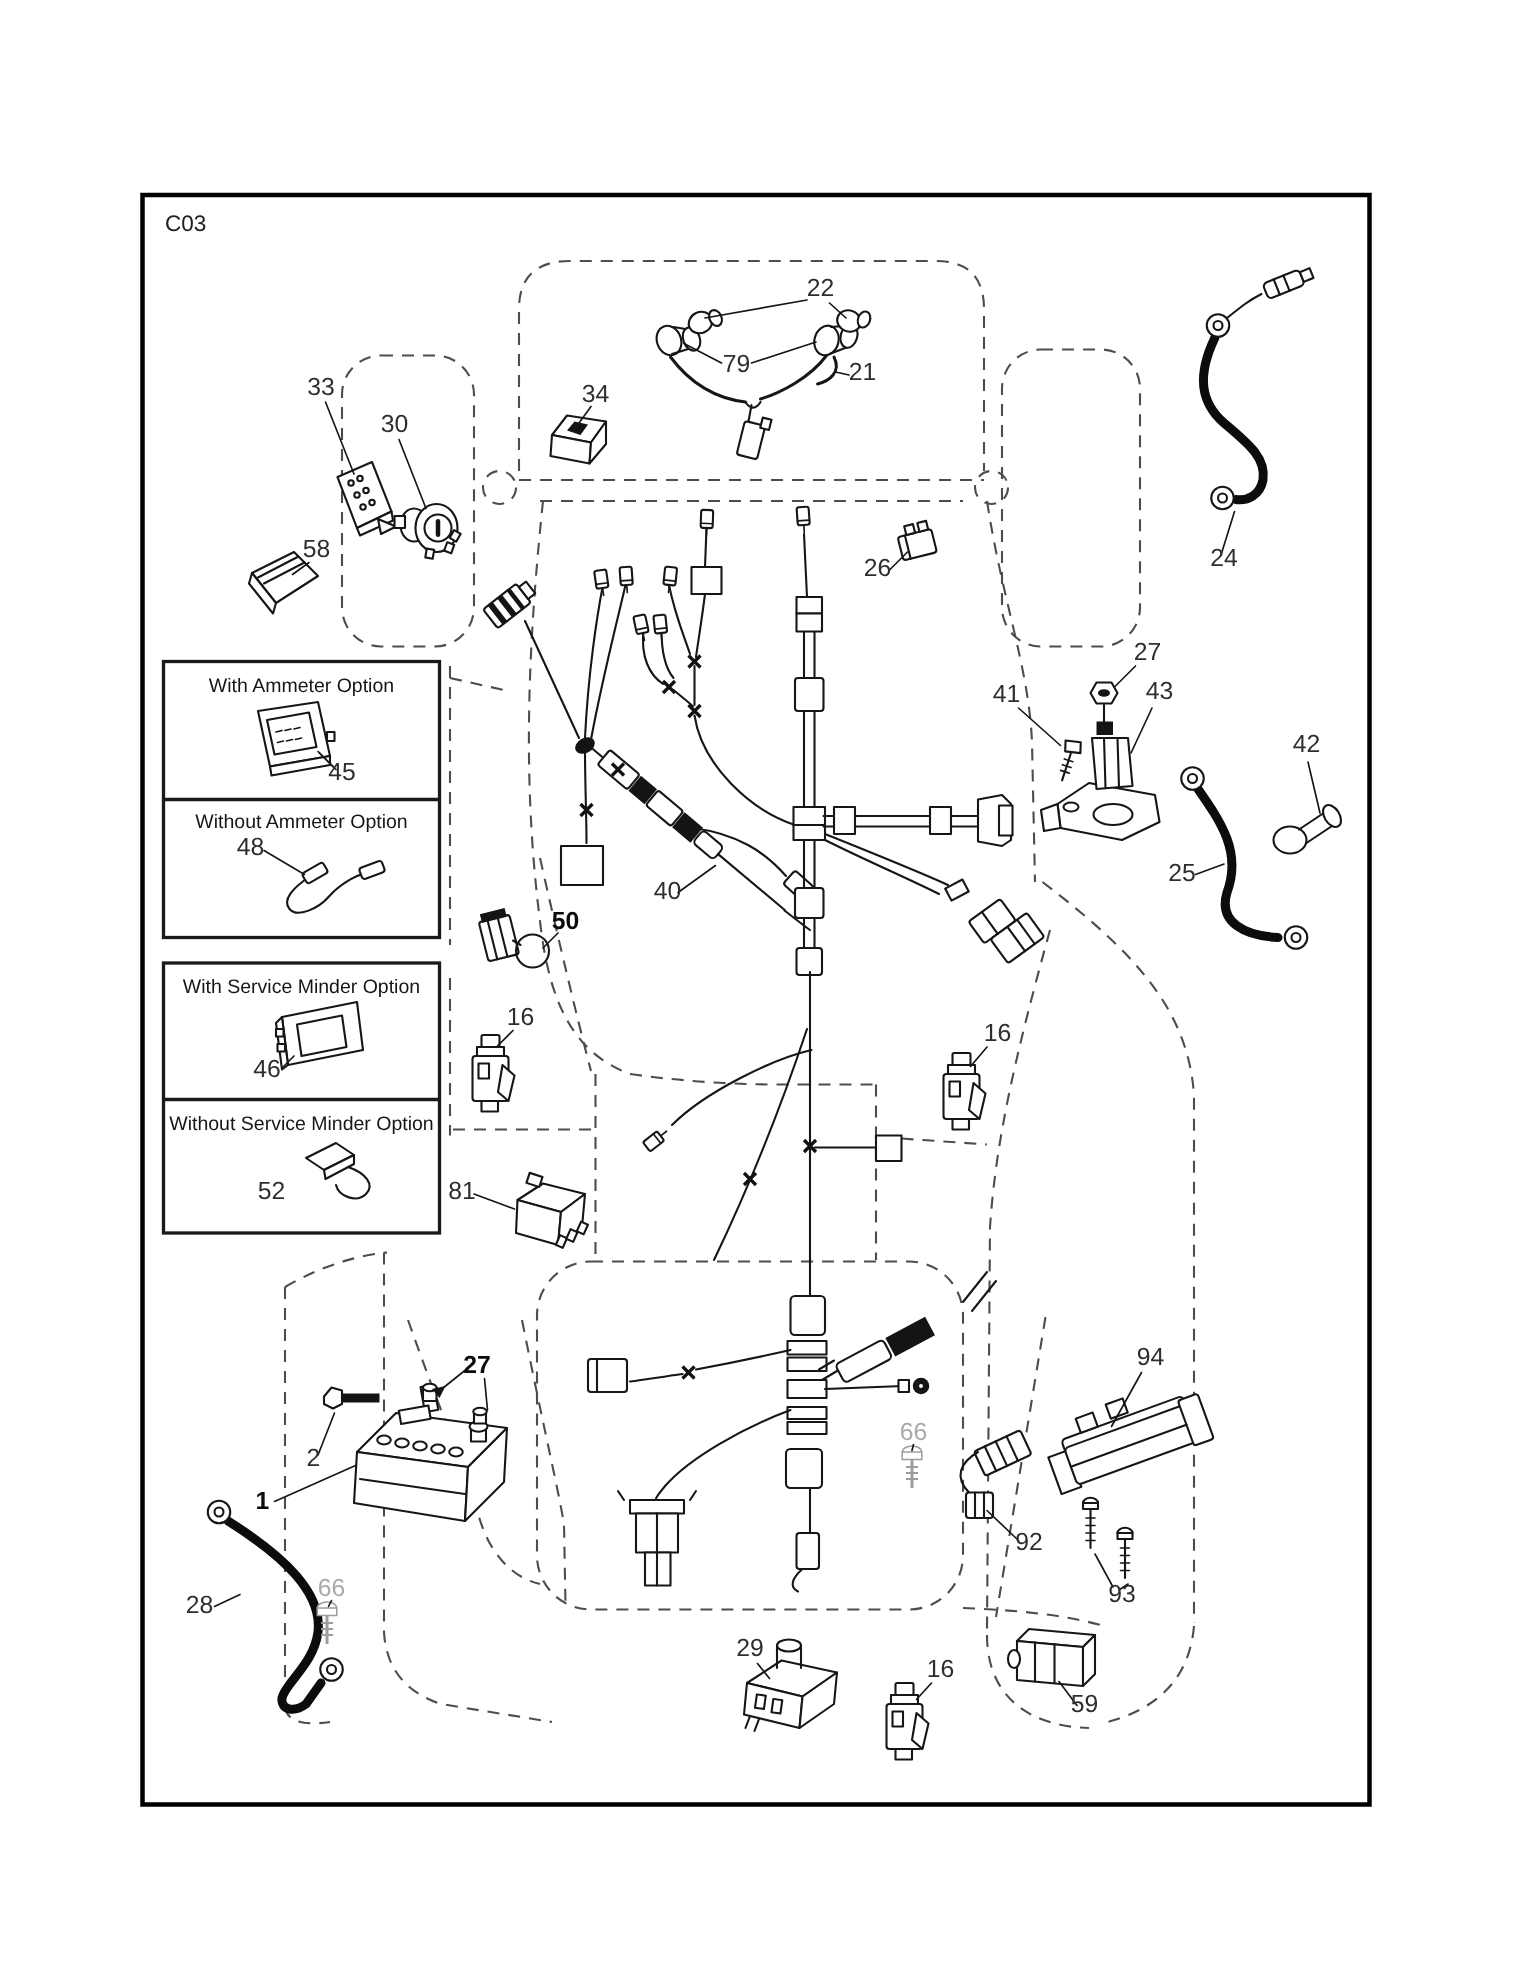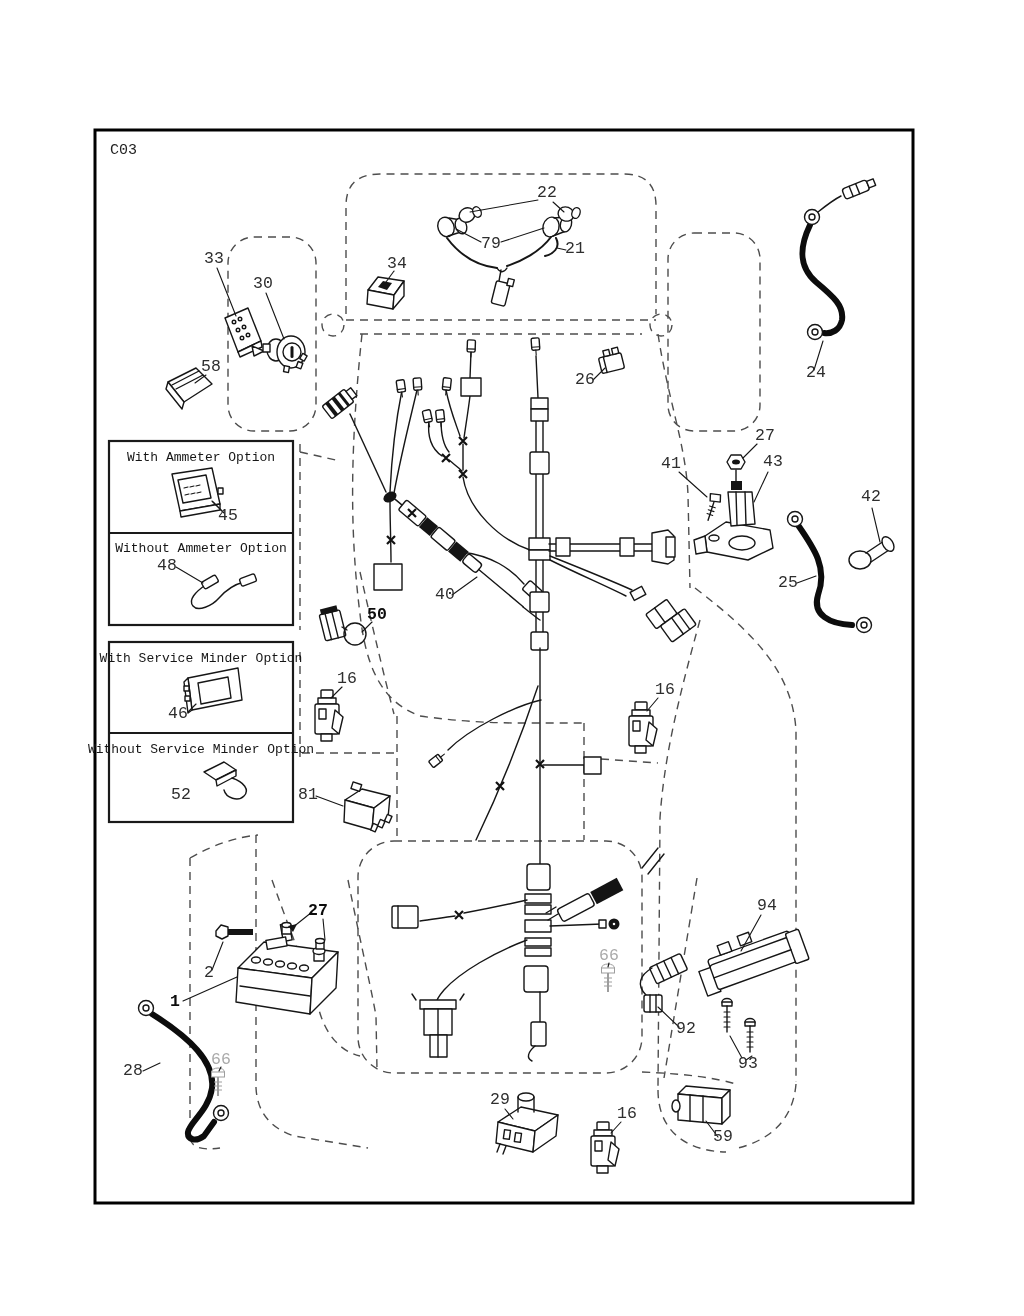--- a/index.html
+++ b/index.html
@@ -1,17 +1,17 @@
 <!DOCTYPE html>
 <html><head>
 <meta charset="utf-8">
 <style>
   html,body{margin:0;padding:0;background:#fff;}
   .page{position:relative;width:1024px;height:1316px;background:#ffffff;
-        font-family:Liberation Mono, monospace;overflow:hidden;}
+        font-family:Liberation Sans, sans-serif;overflow:hidden;}
   svg{position:absolute;left:0;top:0;}
   .ln{fill:none;stroke:#161616;stroke-width:1.4;stroke-linecap:round;stroke-linejoin:round;}
   .thin{stroke-width:1.1;}
   .fillw{fill:#ffffff;stroke:#161616;stroke-width:1.4;stroke-linejoin:round;}
   .fillb{fill:#141414;stroke:none;}
   .dash{fill:none;stroke:#4d4d4d;stroke-width:1.4;stroke-dasharray:8 6;stroke-linecap:butt;}
   .cable{fill:none;stroke:#0c0c0c;stroke-width:6;stroke-linecap:round;}
   .wire2{fill:none;stroke:#161616;stroke-width:2;stroke-linecap:round;}
   .gray66{stroke:#9d9d9d;fill:#ffffff;}
   .xm{stroke:#111;stroke-width:2.2;fill:none;}

